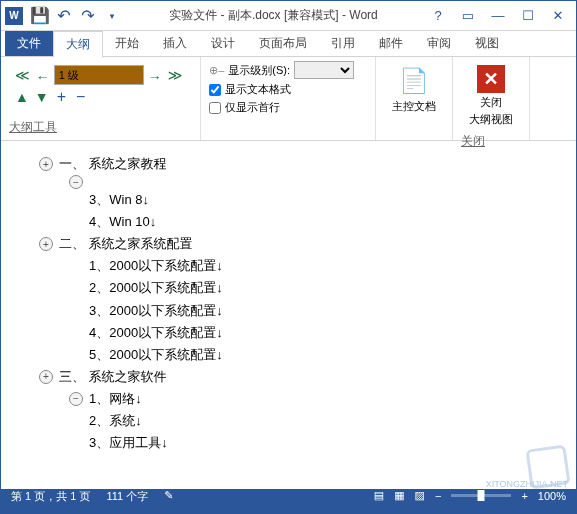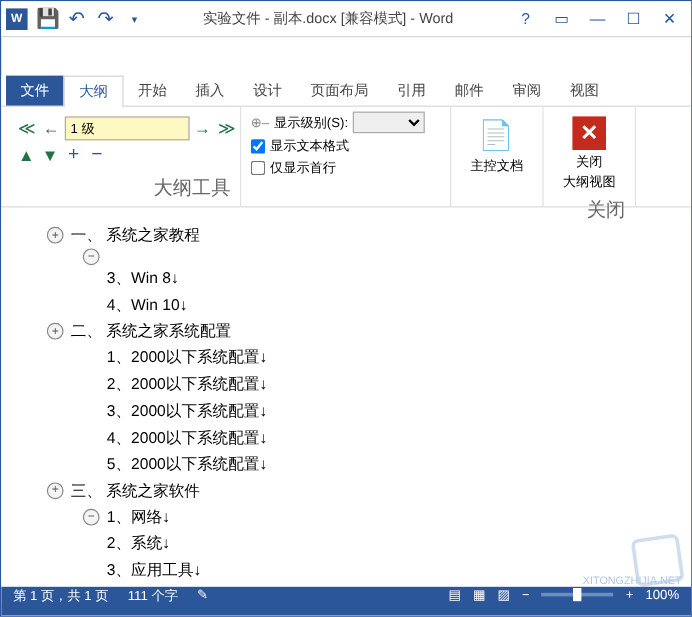--- a/index.html
+++ b/index.html
@@ -6,33 +6,33 @@
 body { width: 577px; height: 514px; background: #fff; overflow: hidden; border: 1px solid #2b579a; position: relative; }
 
 .titlebar { height: 30px; background: #fff; display: flex; align-items: center; padding: 0 4px; border-bottom: 1px solid #d4d4d4; }
 .word-icon { width: 18px; height: 18px; background: #2b579a; color: #fff; font-size: 10px; font-weight: bold; display: flex; align-items: center; justify-content: center; margin-right: 6px; }
 .qat { display: flex; gap: 2px; align-items: center; }
 .qat-btn { width: 22px; height: 22px; display: flex; align-items: center; justify-content: center; cursor: pointer; color: #2b579a; }
 .title-text { flex: 1; text-align: center; font-size: 12px; color: #444; }
 .win-controls { display: flex; gap: 2px; }
 .win-btn { width: 28px; height: 22px; display: flex; align-items: center; justify-content: center; cursor: pointer; color: #2b579a; font-size: 13px; }
 
-.tabs { height: 26px; background: #fff; display: flex; align-items: flex-start; padding-left: 4px; border-bottom: 1px solid #d4d4d4; margin-top: 32px; }
+.tabs { height: 26px; background: #fff; display: flex; align-items: flex-start; padding-left: 4px; border-bottom: 1px solid #d4d4d4; }
 .tab { padding: 4px 12px; font-size: 12px; color: #444; cursor: pointer; }
 .tab.file { background: #2b579a; color: #fff; }
 .tab.active { color: #2b579a; border: 1px solid #d4d4d4; border-bottom: 1px solid #fff; margin-bottom: -1px; background: #fff; }
 
 .ribbon { height: 84px; background: #fff; display: flex; border-bottom: 1px solid #d4d4d4; box-shadow: 0 2px 3px rgba(0,0,0,0.1); }
 .ribbon-group { border-right: 1px solid #e1e1e1; padding: 4px 8px; display: flex; flex-direction: column; justify-content: space-between; }
-.ribbon-group-label { font-size: 16px; color: #666; text-align: right; margin-top: auto; padding-top: 2px; }
+.ribbon-group-label { font-size: 12px; color: #666; text-align: left; margin-top: auto; padding-top: 2px; text-decoration: underline; }
 
 .nav-arrows { display: flex; flex-direction: column; gap: 2px; padding: 4px; }
 .nav-row { display: flex; gap: 2px; align-items: center; }
 .arrow-btn { color: #217346; font-size: 14px; cursor: pointer; padding: 2px; }
-.level-select { border: 1px solid #ababab; font-size: 11px; padding: 1px 4px; height: 20px; width: 104px; background: #fef9c3; }
+.level-select { border: 1px solid #ababab; font-size: 11px; padding: 1px 4px; height: 20px; width: 90px; background: #a16207; }
 .plus-minus { color: #2b579a; font-size: 16px; padding: 0 4px; cursor: pointer; }
 
 .show-group { font-size: 11px; }
 .show-row { display: flex; align-items: center; gap: 4px; margin-bottom: 3px; }
 .show-row input[type=checkbox] { width: 12px; height: 12px; }
 .show-select { border: 1px solid #ababab; font-size: 11px; height: 18px; width: 60px; }
 
 .big-btn { display: flex; flex-direction: column; align-items: center; padding: 4px 8px; cursor: pointer; font-size: 11px; text-align: center; gap: 2px; }
 .big-icon { width: 32px; height: 32px; display: flex; align-items: center; justify-content: center; font-size: 24px; }
 .close-x { width: 28px; height: 28px; background: #c42b1c; color: #fff; display: flex; align-items: center; justify-content: center; font-size: 18px; font-weight: bold; }

